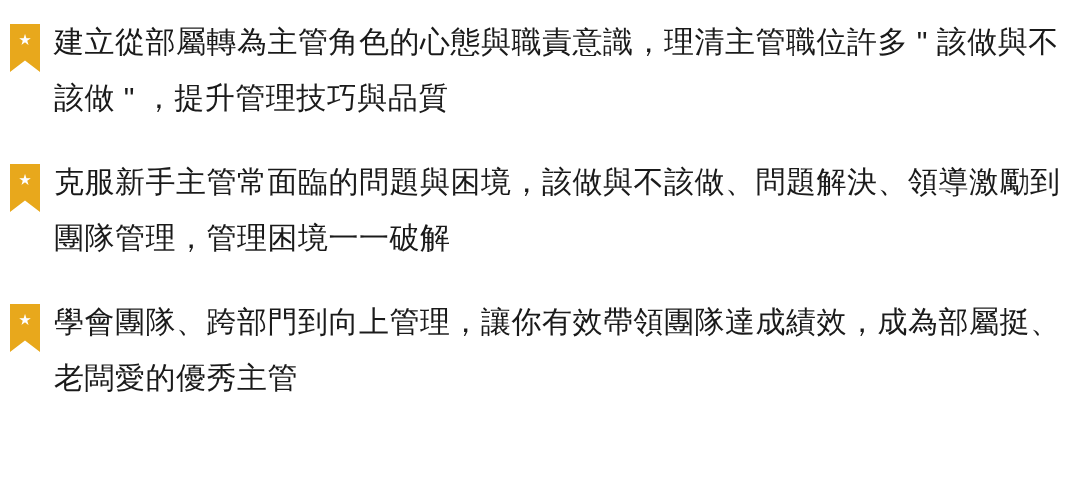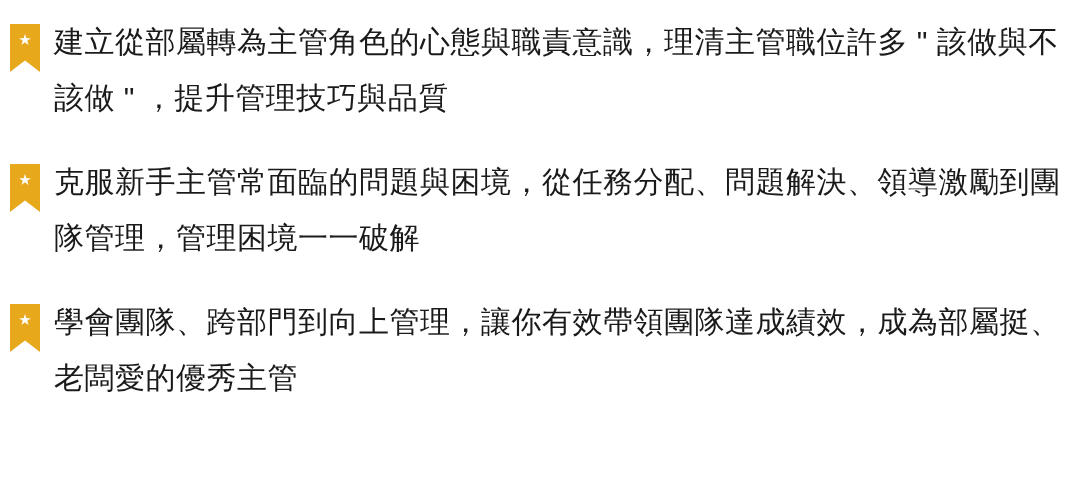--- a/index.html
+++ b/index.html
@@ -70,21 +70,21 @@
     <div class="bookmark-icon">
       <span class="star">★</span>
     </div>
     <div class="bullet-text">建立從部屬轉為主管角色的心態與職責意識，理清主管職位許多 " 該做與不該做 " ，提升管理技巧與品質</div>
   </div>
 
   <div class="bullet-item">
     <div class="bookmark-icon">
       <span class="star">★</span>
     </div>
-    <div class="bullet-text">克服新手主管常面臨的問題與困境，從任務分配、問題解決、領導激勵到團隊管理，管理困境一一破解</div>
+    <div class="bullet-text">克服新手主管常面臨的問題與困境，該做與不該做、問題解決、領導激勵到團隊管理，管理困境一一破解</div>
   </div>
 
   <div class="bullet-item">
     <div class="bookmark-icon">
       <span class="star">★</span>
     </div>
     <div class="bullet-text">學會團隊、跨部門到向上管理，讓你有效帶領團隊達成績效，成為部屬挺、老闆愛的優秀主管</div>
   </div>
 
 </div>

